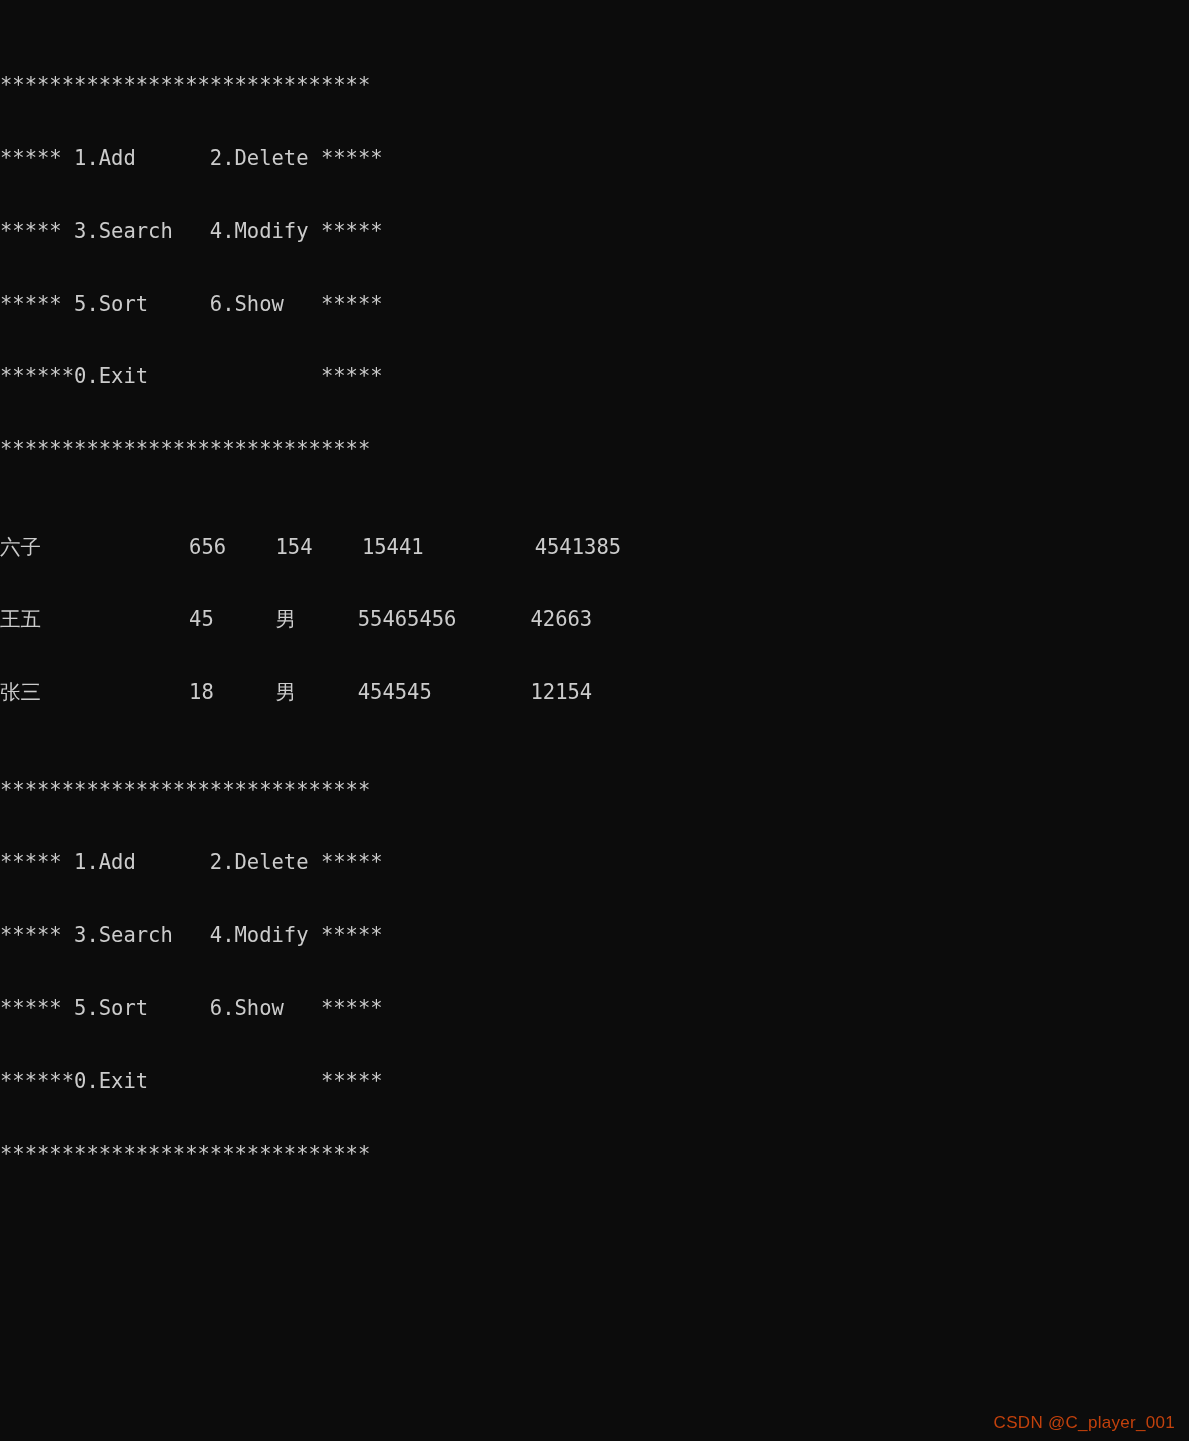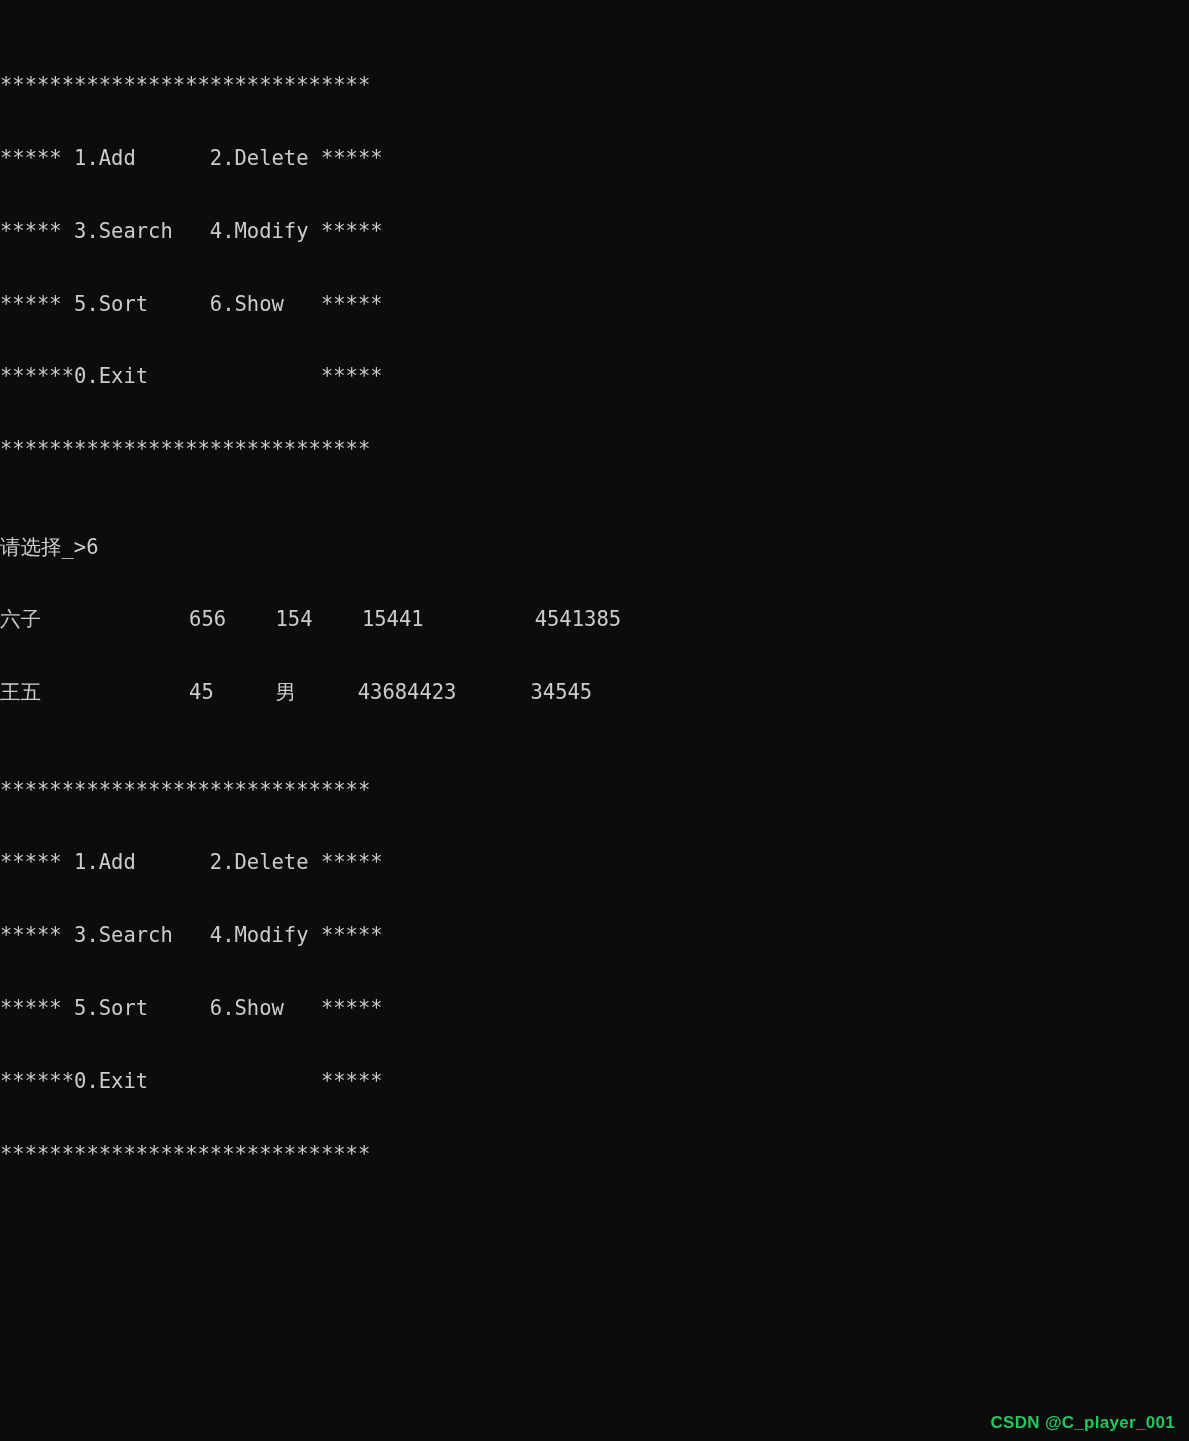--- a/index.html
+++ b/index.html
@@ -33,44 +33,43 @@
     color: #cccccc;
     font-family: "DejaVu Sans Mono", "Liberation Mono", monospace;
     font-size: 20.5px;
     line-height: 24.3px;
     overflow: hidden;
   }
   .watermark {
     position: absolute;
     right: 14px;
     bottom: 8px;
-    color: #22c55e;
+    color: #c2410c;
     font-family: "Liberation Sans", sans-serif;
     font-size: 17px;
     line-height: 20px;
     letter-spacing: 0.3px;
     white-space: pre;
-    font-weight: bold;
   }
 </style>
 </head>
 <body>
 
 <div id="console">
 
   <div class="line">******************************</div>
   <div class="line">***** 1.Add      2.Delete *****</div>
   <div class="line">***** 3.Search   4.Modify *****</div>
   <div class="line">***** 5.Sort     6.Show   *****</div>
   <div class="line">******0.Exit              *****</div>
   <div class="line">******************************</div>
 
-  <div class="line">请选择_&gt;6</div>
   <div class="line">六子            656    154    15441         4541385</div>
-  <div class="line">王五            45     男     43684423      34545</div>
+  <div class="line">王五            45     男     55465456      42663</div>
+  <div class="line">张三            18     男     454545        12154</div>
 
   <div class="line">******************************</div>
   <div class="line">***** 1.Add      2.Delete *****</div>
   <div class="line">***** 3.Search   4.Modify *****</div>
   <div class="line">***** 5.Sort     6.Show   *****</div>
   <div class="line">******0.Exit              *****</div>
   <div class="line">******************************</div>
 
   
   

